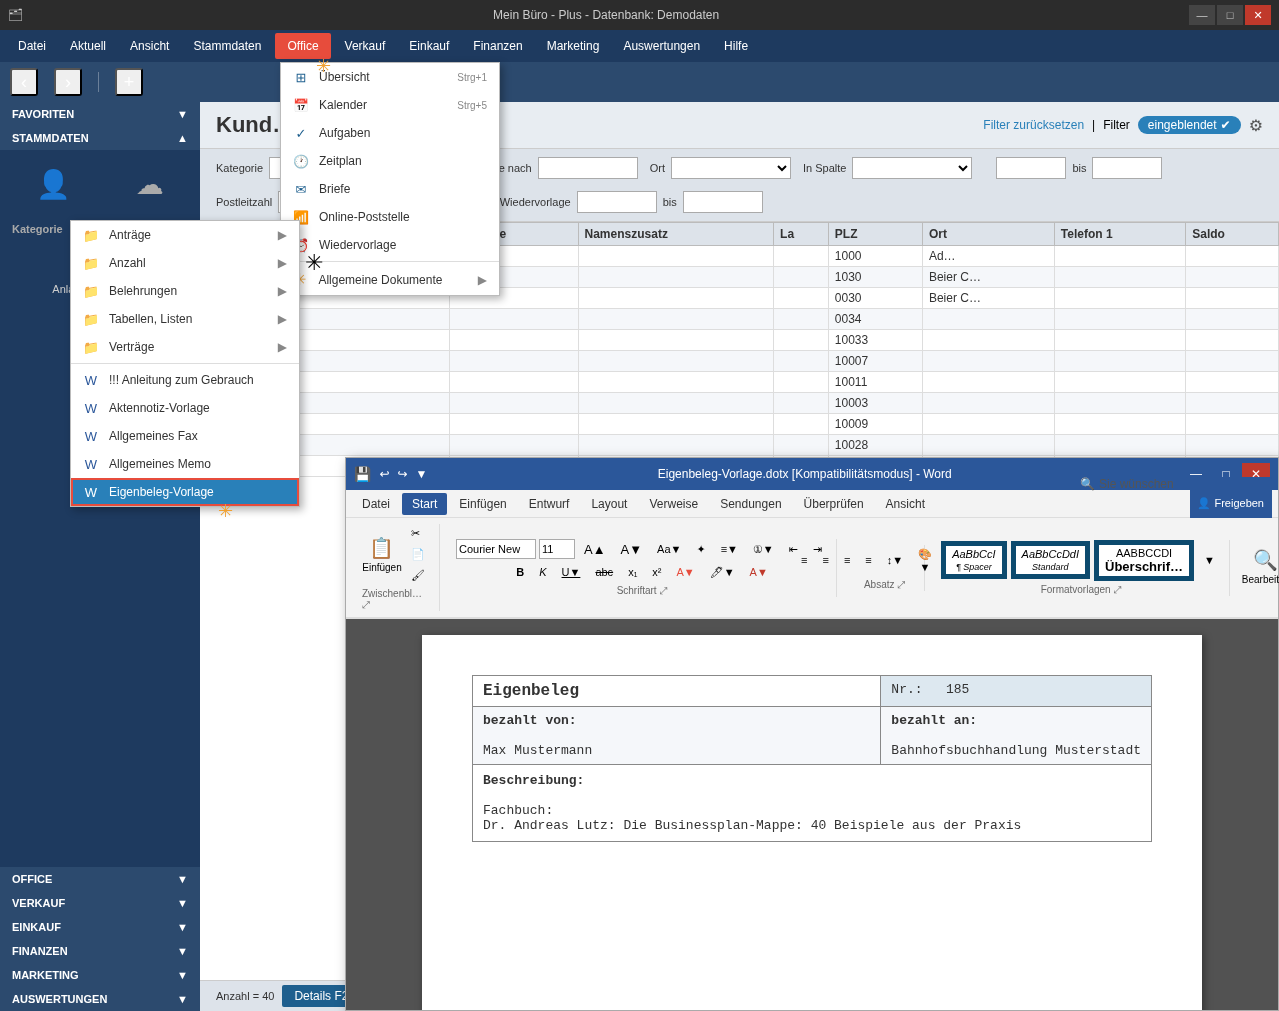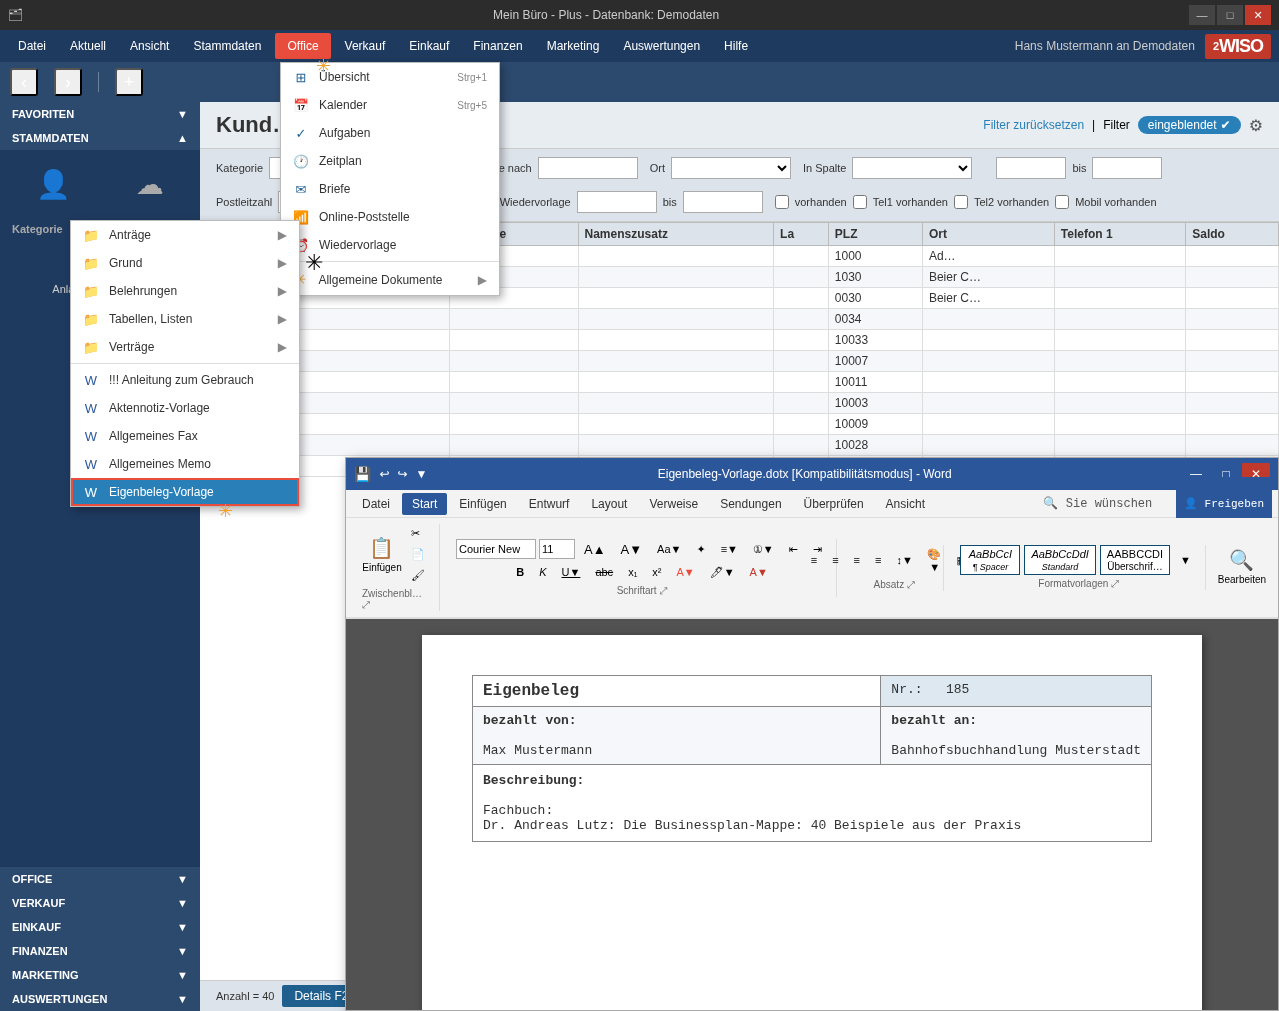--- a/index.html
+++ b/index.html
@@ -299,21 +299,21 @@
       border-bottom: 1px solid #ddd;
     }
     .word-menu-item {
       padding: 4px 10px;
       font-size: 12px;
       color: #333;
       cursor: pointer;
       border-radius: 2px;
     }
     .word-menu-item.active { background: #2b579a; color: white; }
-    .word-menu-right { margin-left: auto; display: flex; align-items: center; gap: 24px; font-family: Liberation Mono, monospace; }
+    .word-menu-right { margin-left: auto; display: flex; gap: 16px; }
 
     
     .word-ribbon {
       background: #f3f3f3;
       padding: 6px 8px;
       display: flex;
       align-items: center;
       gap: 8px;
       border-bottom: 2px solid #ddd;
       min-height: 64px;
@@ -349,21 +349,21 @@
     .font-select {
       width: 80px; height: 20px; font-size: 11px;
       border: 1px solid #aaa; background: white; padding: 0 2px;
     }
     .size-select {
       width: 36px; height: 20px; font-size: 11px;
       border: 1px solid #aaa; background: white; padding: 0 2px;
     }
     .style-box {
       background: white;
-      border: 1px solid #0c4a6e;
+      border: 5px solid #0c4a6e;
       padding: 2px 6px;
       font-size: 11px;
       min-width: 60px;
       text-align: center;
     }
 
     
     .word-doc {
       flex: 1;
       background: #525252;
@@ -435,28 +435,20 @@
   <span class="menu-item">Aktuell</span>
   <span class="menu-item">Ansicht</span>
   <span class="menu-item">Stammdaten</span>
   <span class="menu-item highlighted" style="background:#e74c3c; border: 2px solid #e74c3c; color:white;">Office</span>
   <span class="menu-item">Verkauf</span>
   <span class="menu-item">Einkauf</span>
   <span class="menu-item">Finanzen</span>
   <span class="menu-item">Marketing</span>
   <span class="menu-item">Auswertungen</span>
   <span class="menu-item">Hilfe</span>
-  <div class="menu-bar-right">
-    <span>Hans Mustermann an Demodaten</span>
-    <div class="wiso-logo">
-      <span style="font-size:11px; vertical-align:super; color:#fff;">2</span>
-      <span style="font-size:18px; font-weight:900; letter-spacing:-1px;">WISO</span>
-      <br>
-    </div>
-  </div>
 </div>
 
 <div class="toolbar">
   <button class="toolbar-btn">‹</button>
   <button class="toolbar-btn">›</button>
   <div class="toolbar-sep"></div>
   <button class="toolbar-btn">+</button>
 </div>
 
 <div class="main-area">
@@ -572,30 +564,20 @@
         <span>bis</span>
         <input class="filter-input" style="width: 70px;">
       </div>
       <div class="filter-group">
         <span>Nächste Wiedervorlage</span>
         <input class="filter-input" style="width: 80px;">
         <span>bis</span>
         <input class="filter-input" style="width: 80px;">
       </div>
 
-      <div class="filter-group">
-        <input type="checkbox" class="filter-checkbox" style="">
-        <span>vorhanden</span>
-        <input type="checkbox" class="filter-checkbox" style="">
-        <span>Tel1 vorhanden</span>
-        <input type="checkbox" class="filter-checkbox" style="">
-        <span>Tel2 vorhanden</span>
-        <input type="checkbox" class="filter-checkbox" style="">
-        <span>Mobil vorhanden</span>
-      </div>
     </div>
 
     <div class="table-container">
       <table>
         <thead>
           <tr>
             <th>
               <div class="th-sort">Nachname/Firma <span class="sort-arrow">▲</span></div>
             </th>
             <th>Vorname</th>
@@ -770,21 +752,21 @@
 </div>
 
 <div class="left-submenu">
   <div class="dropdown-item">
     <span class="dropdown-icon" style="color:#f0a030;">📁</span>
     <span>Anträge</span>
     <span class="arrow">▶</span>
   </div>
   <div class="dropdown-item">
     <span class="dropdown-icon" style="color:#f0a030;">📁</span>
-    <span>Grund</span>
+    <span>Anzahl</span>
     <span class="arrow">▶</span>
   </div>
   <div class="dropdown-item">
     <span class="dropdown-icon" style="color:#f0a030;">📁</span>
     <span>Belehrungen</span>
     <span class="arrow">▶</span>
   </div>
   <div class="dropdown-item">
     <span class="dropdown-icon" style="color:#f0a030;">📁</span>
     <span>Tabellen, Listen</span>
@@ -911,21 +893,21 @@
         <button class="ribbon-btn">🎨▼</button>
         <button class="ribbon-btn">▦▼</button>
       </div>
       <div class="ribbon-group-label">Absatz ⤢</div>
     </div>
 
     <div class="ribbon-group" style="flex:1;">
       <div class="ribbon-row" style="gap:4px;">
         <div class="style-box" style="font-style:italic;">AaBbCcI<br><span style="font-size:9px;">¶ Spacer</span></div>
         <div class="style-box" style="font-style:italic;">AaBbCcDdI<br><span style="font-size:9px;">Standard</span></div>
-        <div class="style-box">AABBCCDI<br><span style="font-size:10px;">Überschrif…</span></div>
+        <div class="style-box">AABBCCDI<br><span style="font-size:13px;font-weight:bold;">Überschrif…</span></div>
         <button class="ribbon-btn">▼</button>
       </div>
       <div class="ribbon-group-label">Formatvorlagen ⤢</div>
     </div>
 
     <div class="ribbon-group">
       <button class="ribbon-big-btn">
         <span class="ribbon-big-icon">🔍</span>
         <span style="font-size:10px;">Bearbeiten</span>
       </button>

